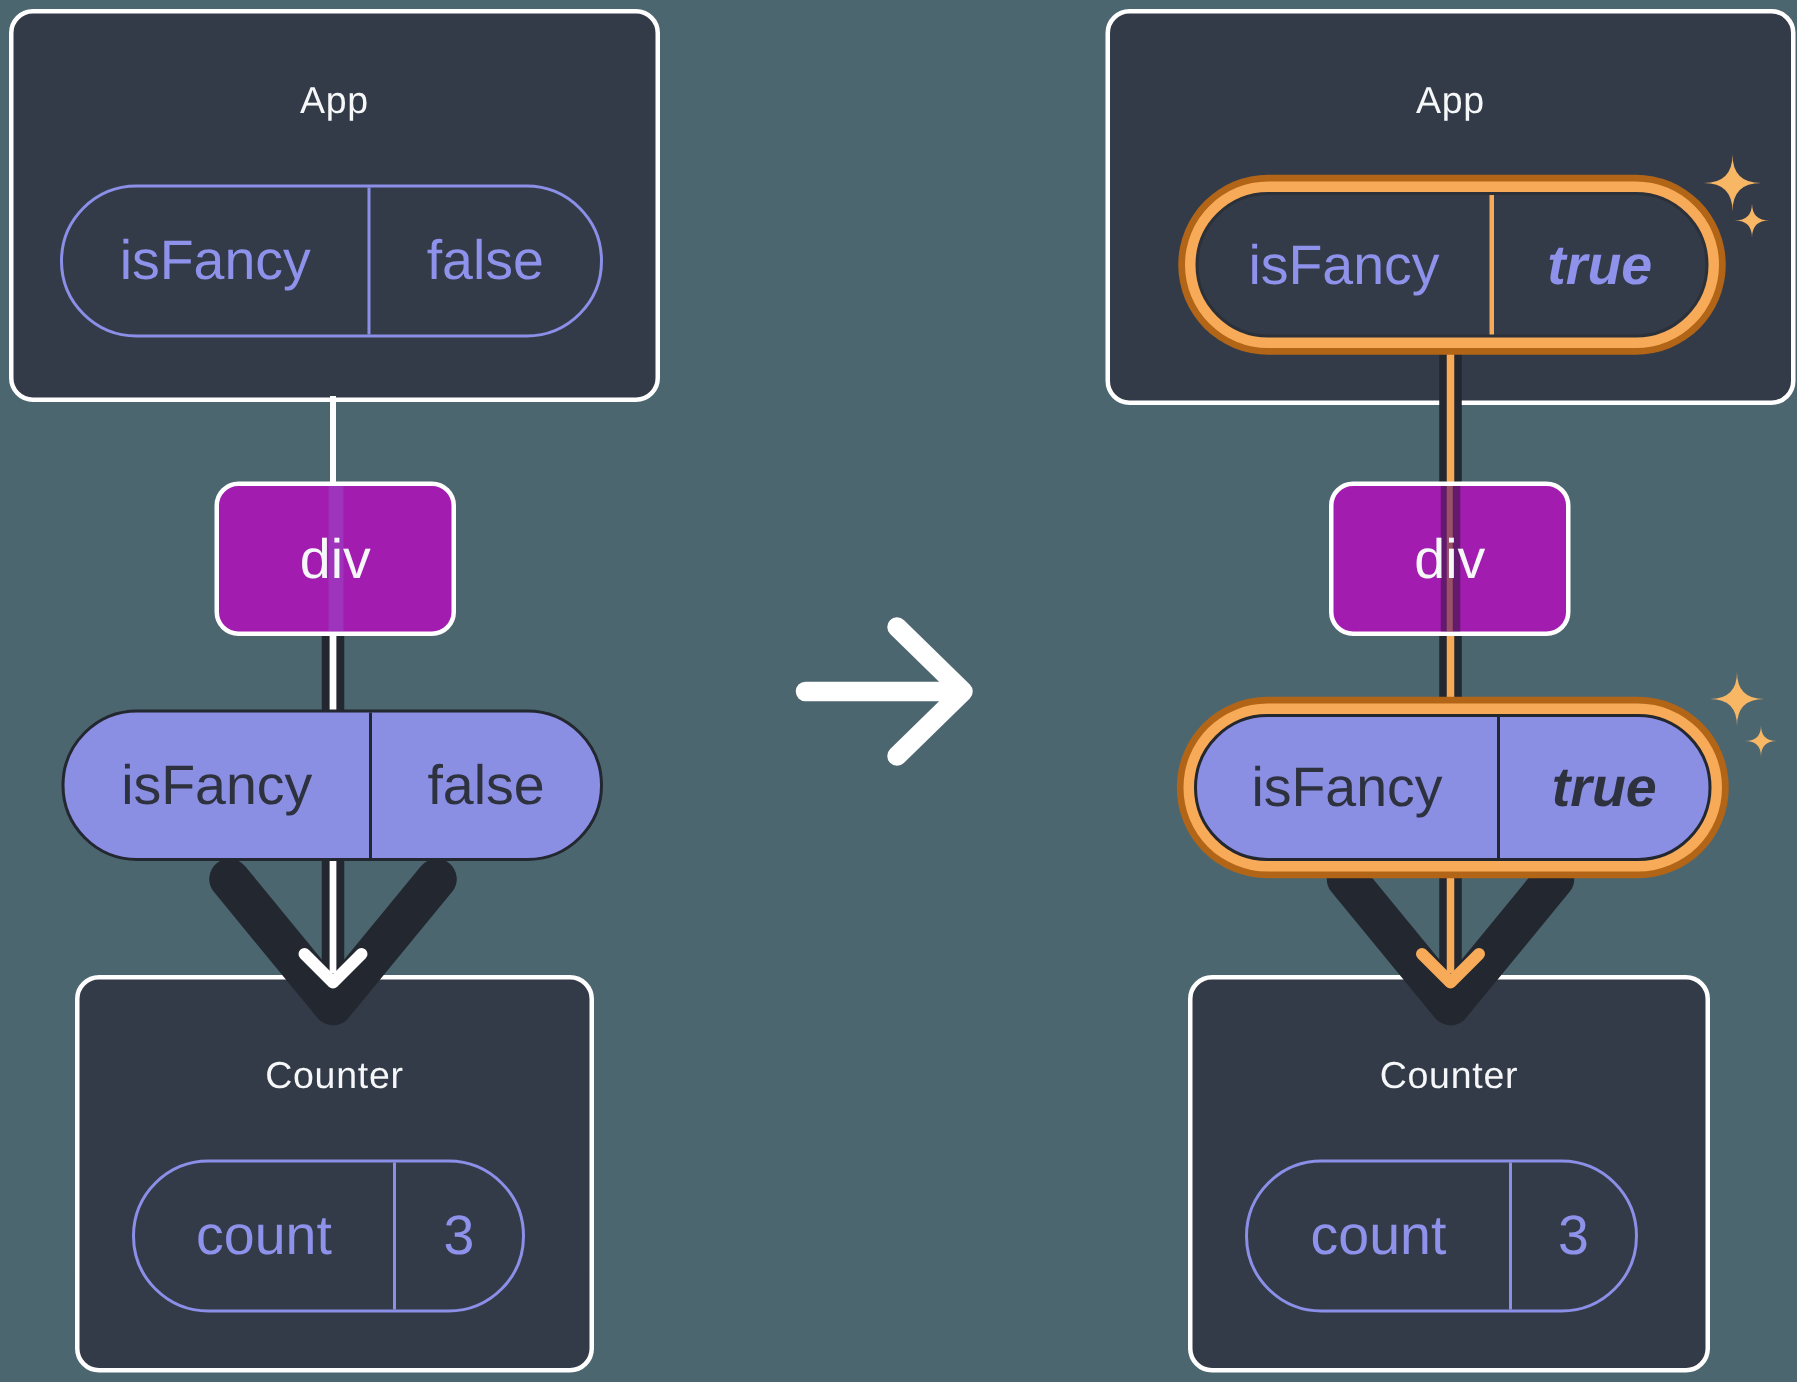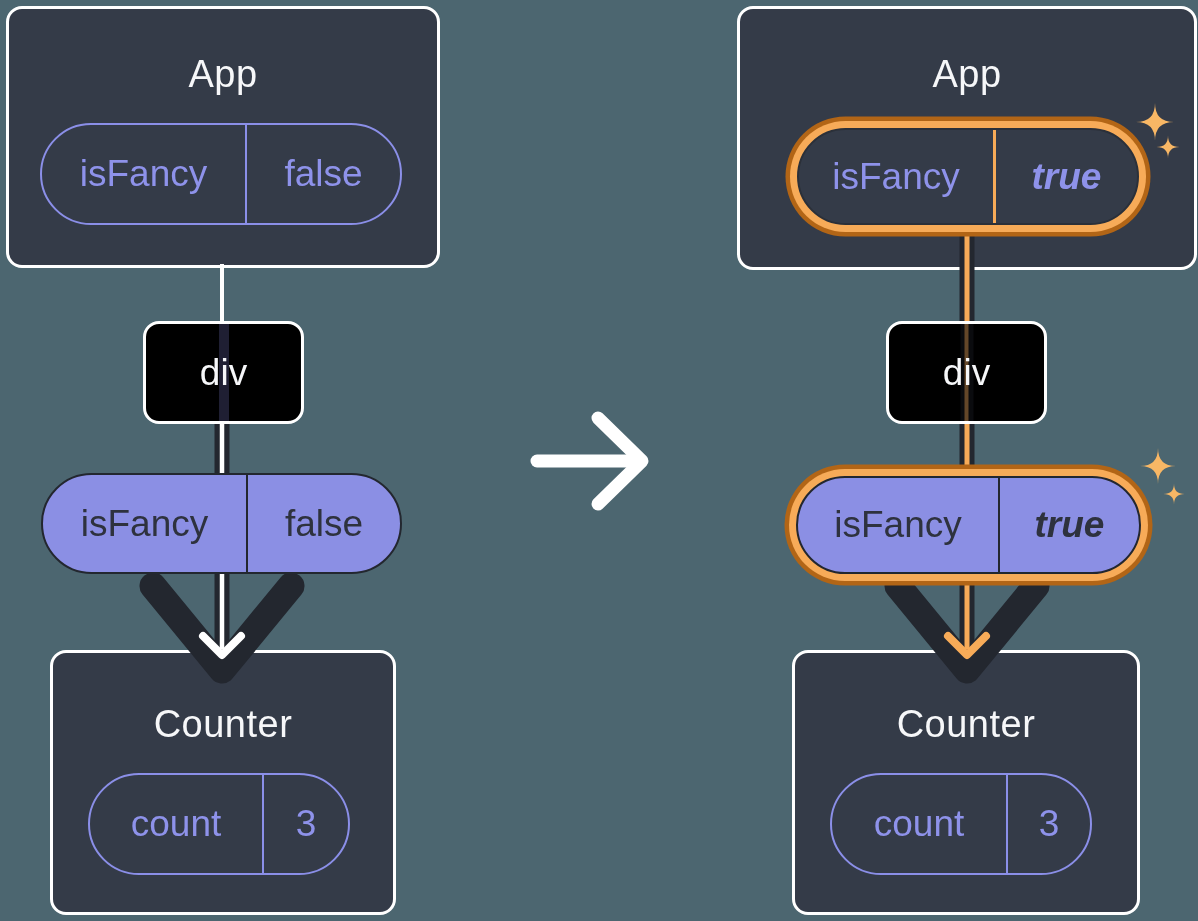--- a/index.html
+++ b/index.html
@@ -7,25 +7,25 @@
     position:relative;width:1198px;height:921px;background:#4c6670;
     font-family:"Liberation Sans", sans-serif;overflow:hidden;
   }
   .canvas *{box-sizing:border-box;}
   .card{
     position:absolute;background:#343b48;border:3.5px solid #ffffff;
     border-radius:16px;z-index:1;
   }
   .card-title{
     position:absolute;left:0;right:0;text-align:center;
-    color:#f6f7f9;font-size:38px;font-weight:500;letter-spacing:.5px;z-index:1;
+    color:#f6f7f9;font-size:25px;font-weight:500;letter-spacing:.5px;z-index:1;
   }
   .overlay{position:absolute;left:0;top:0;z-index:2;}
   .node{
-    position:absolute;background:#000000;border:3.5px solid #ffffff;border-radius:16px;
+    position:absolute;background:#a21caf;border:3.5px solid #ffffff;border-radius:16px;
     display:flex;align-items:center;justify-content:center;z-index:3;overflow:hidden;
   }
   .node-label{color:#f6f7f9;font-size:37px;font-weight:500;position:relative;z-index:2;}
   .pass-band{position:absolute;top:-4px;bottom:-4px;left:50%;transform:translateX(-50%);z-index:1;}
   .band-purple{width:10px;background:rgba(139,143,232,0.22);}
   .band-orange{width:13px;background:rgba(22,25,31,0.45);}
   .band-orange::after{
     content:"";position:absolute;top:0;bottom:0;left:50%;transform:translateX(-50%);
     width:4px;background:rgba(247,171,88,0.38);
   }

